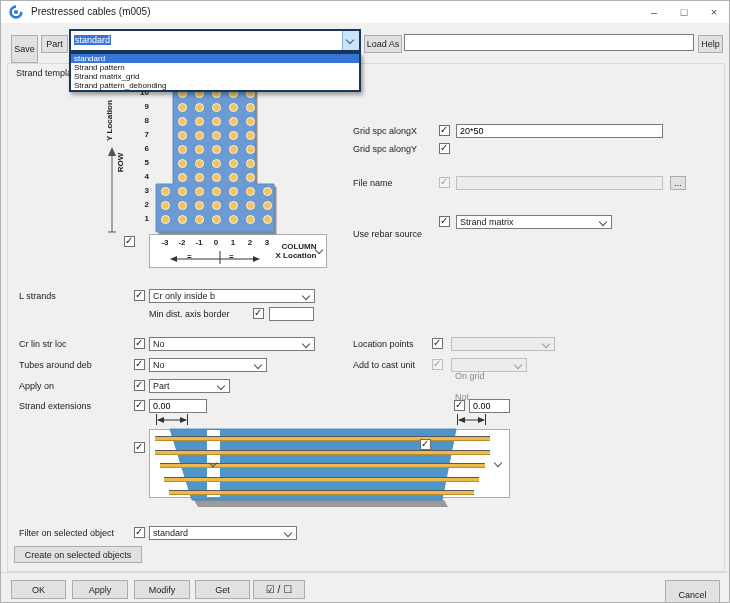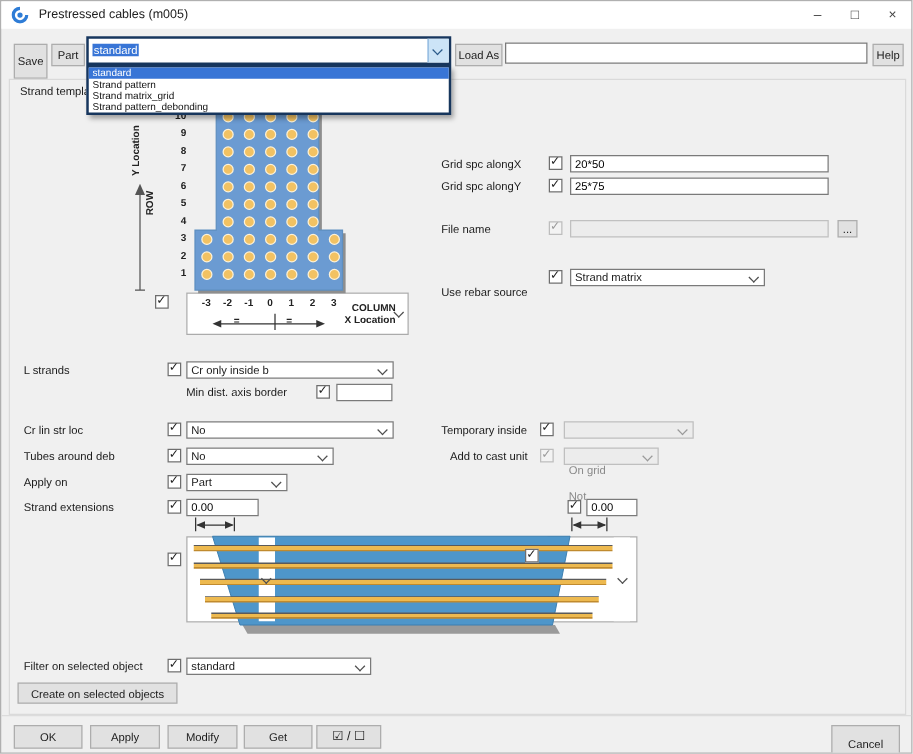--- a/index.html
+++ b/index.html
@@ -109,21 +109,20 @@
     <polygon points="193,499 443,499 447,506 197,506" fill="#9a9a9a"></polygon>
     <polygon points="169,428 455,428 441,499 191,499" fill="#4e96ca" stroke="#3d7fb0" stroke-width="0.8"></polygon>
   </svg>
 
   <span class="lbl" style="left:352px;top:125px;">Grid spc alongX</span>
   <span class="cb checked" style="left:438px;top:124px;"></span>
   <input class="tfield" style="left: 455px; top: 123px; width: 207px;" value="20*50">
 
   <span class="lbl" style="left:352px;top:143px;">Grid spc alongY</span>
   <span class="cb checked" style="left:438px;top:142px;"></span>
-  <input class="tfield" style="left: 455px; top: 141px; width: 207px;" value="25*75">
 
   <span class="lbl" style="left:352px;top:177px;">File name</span>
   <span class="cb checked disabled" style="left:438px;top:176px;"></span>
   <input class="tfield disabled" disabled="" style="left: 455px; top: 175px; width: 207px;" value="">
   <div class="btn" style="left:669px;top:175px;width:16px;height:14px;">...</div>
 
   <span class="lbl" style="left:352px;top:228px;">Use rebar source</span>
   <span class="cb checked" style="left:438px;top:215px;"></span>
   <div class="combo" style="left:455px;top:214px;width:156px;">
     <span class="ctext">Strand matrix</span>
@@ -148,34 +147,34 @@
   <span class="lbl" style="left:148px;top:308px;">Min dist. axis border</span>
   <span class="cb checked" style="left:252px;top:307px;"></span>
   <input class="tfield" style="left: 268px; top: 306px; width: 45px;" value="">
 
   <span class="lbl" style="left:18px;top:338px;">Cr lin str loc</span>
   <span class="cb checked" style="left:133px;top:337px;"></span>
   <div class="combo" style="left:148px;top:336px;width:166px;">
     <span class="ctext">No</span>
       <span class="chev"></span>
   </div>
-  <span class="lbl" style="left:352px;top:338px;">Temporary inside</span>
+  <span class="lbl" style="left:352px;top:338px;">Location points</span>
   <span class="cb checked" style="left:431px;top:337px;"></span>
   <div class="combo disabled" style="left:450px;top:336px;width:104px;">
     <span class="ctext">On grid</span>
       <span class="chev"></span>
   </div>
 
   <span class="lbl" style="left:18px;top:359px;">Tubes around deb</span>
   <span class="cb checked" style="left:133px;top:358px;"></span>
   <div class="combo" style="left:148px;top:357px;width:118px;">
     <span class="ctext">No</span>
       <span class="chev"></span>
   </div>
-  <span class="lbl" style="left:352px;top:359px;margin-left:7px;">Add to cast unit</span>
+  <span class="lbl" style="left:352px;top:359px;">Add to cast unit</span>
   <span class="cb checked disabled" style="left:431px;top:358px;"></span>
   <div class="combo disabled" style="left:450px;top:357px;width:76px;">
     <span class="ctext">Not</span>
       <span class="chev"></span>
   </div>
 
   <span class="lbl" style="left:18px;top:380px;">Apply on</span>
   <span class="cb checked" style="left:133px;top:379px;"></span>
   <div class="combo" style="left:148px;top:378px;width:81px;">
     <span class="ctext">Part</span>

